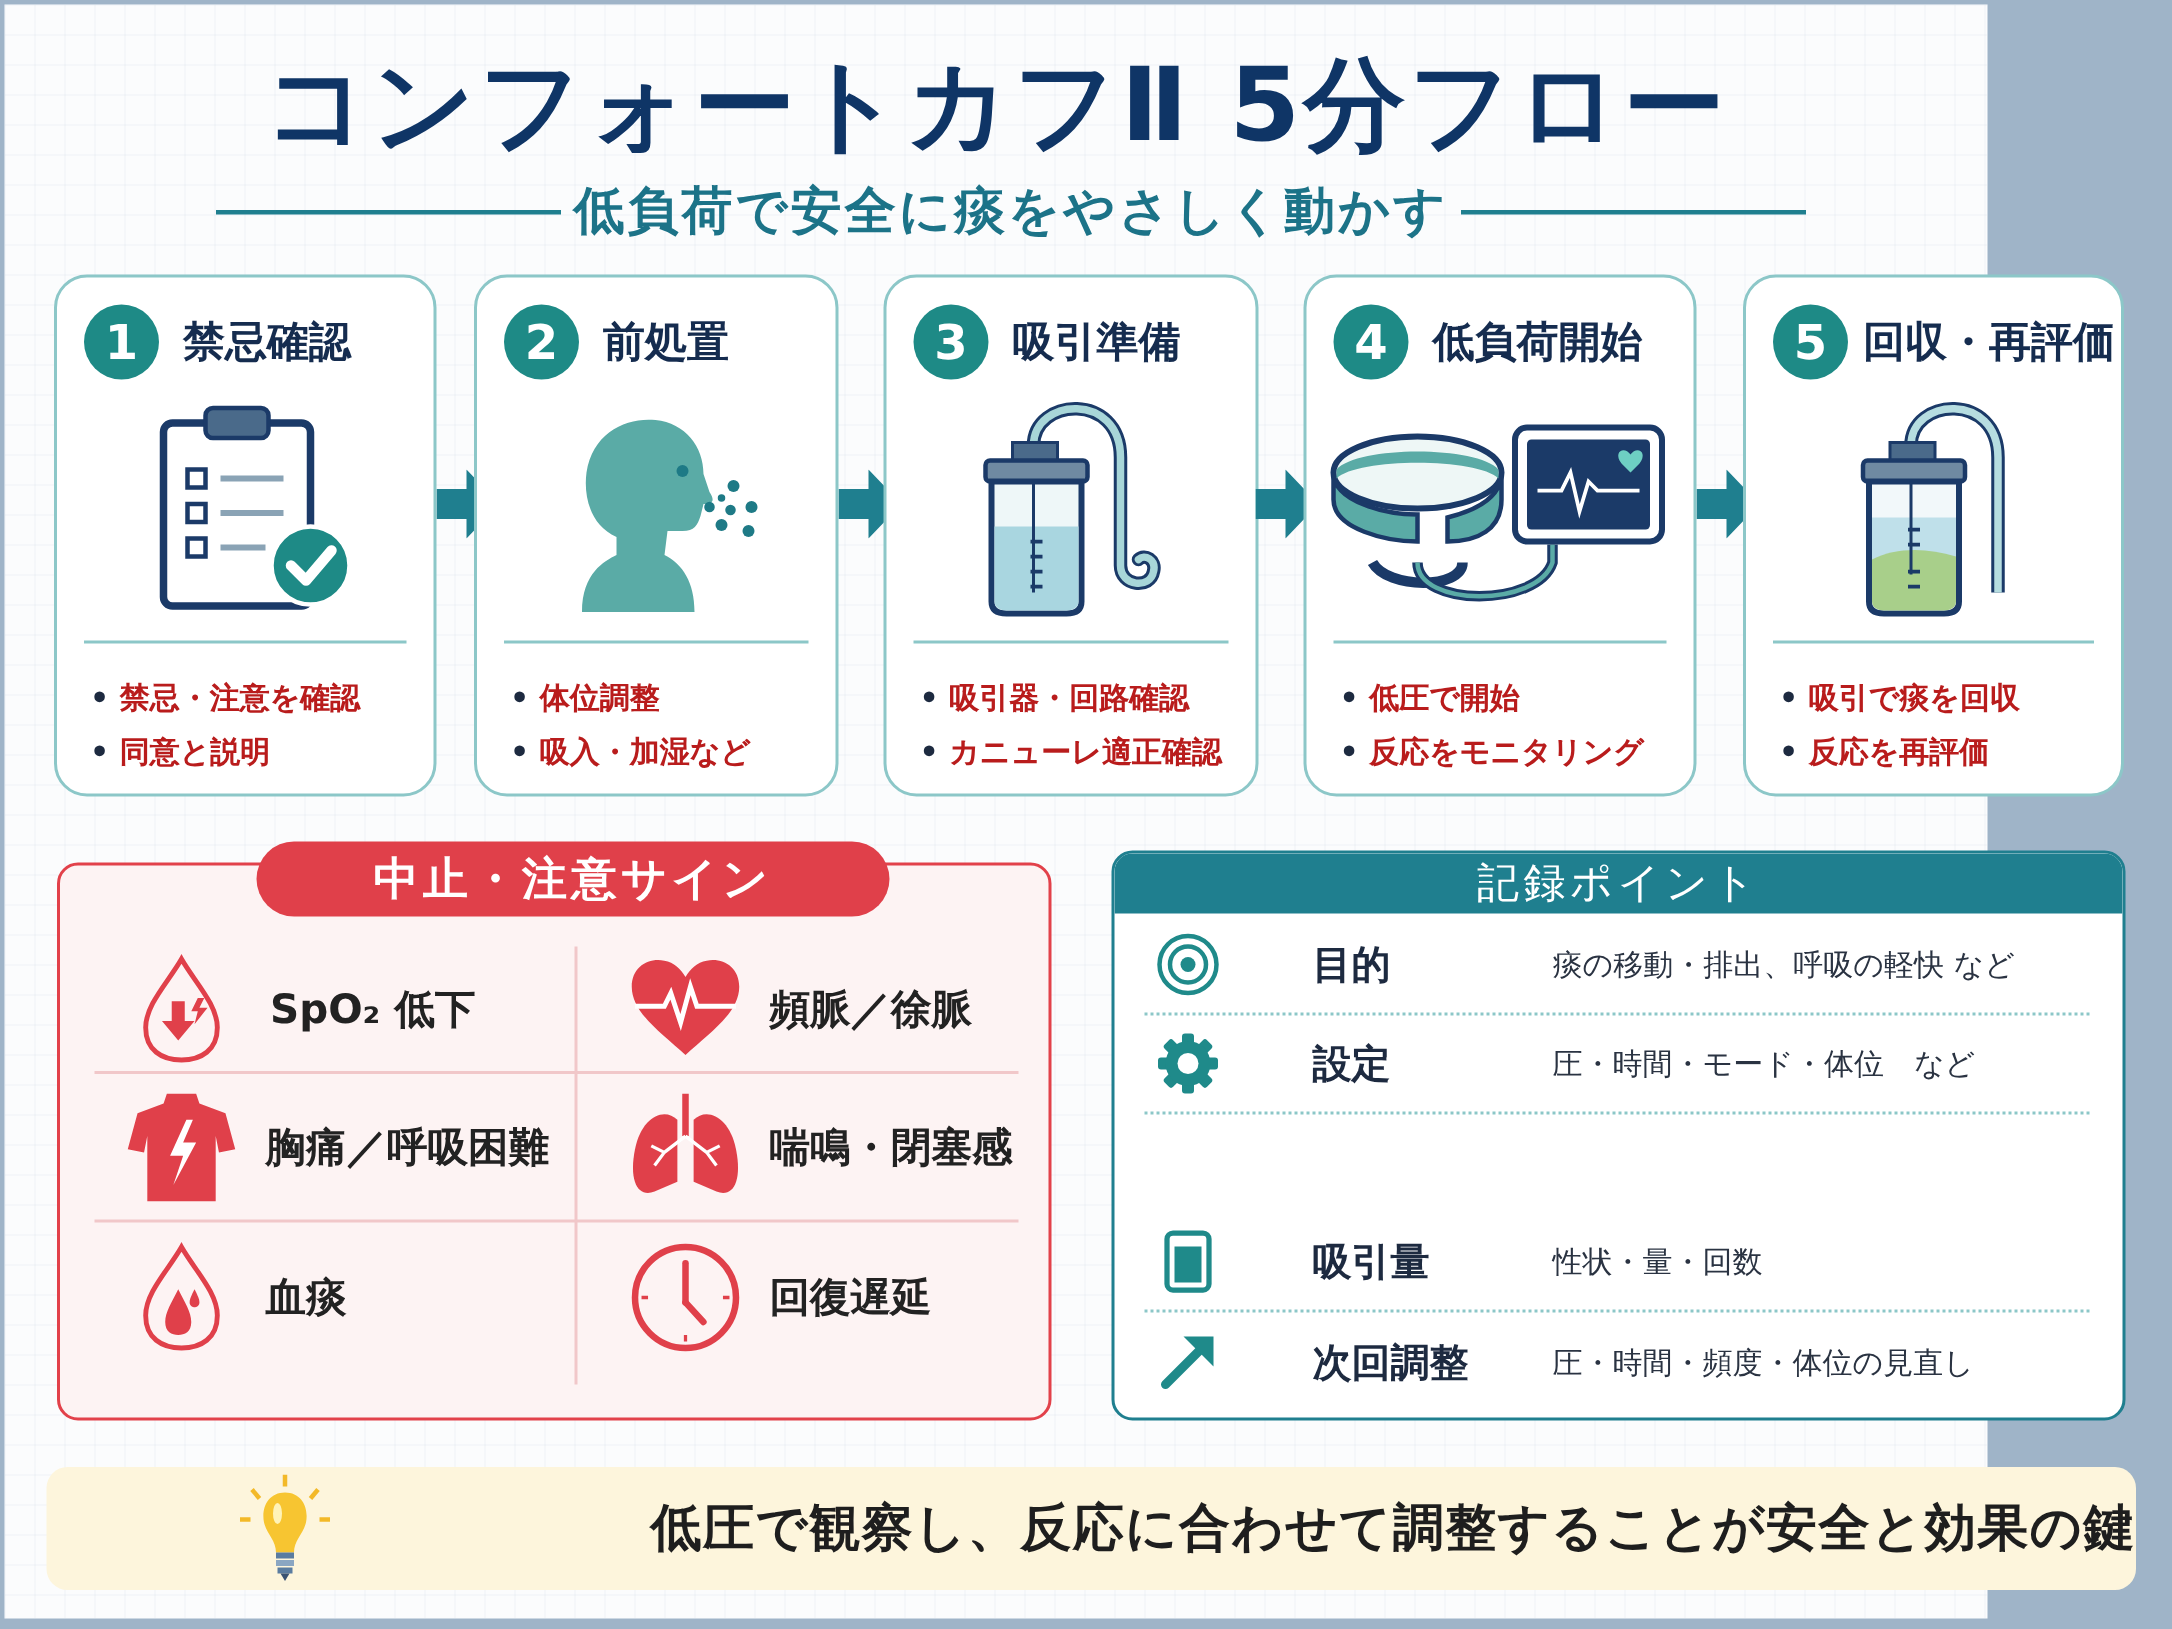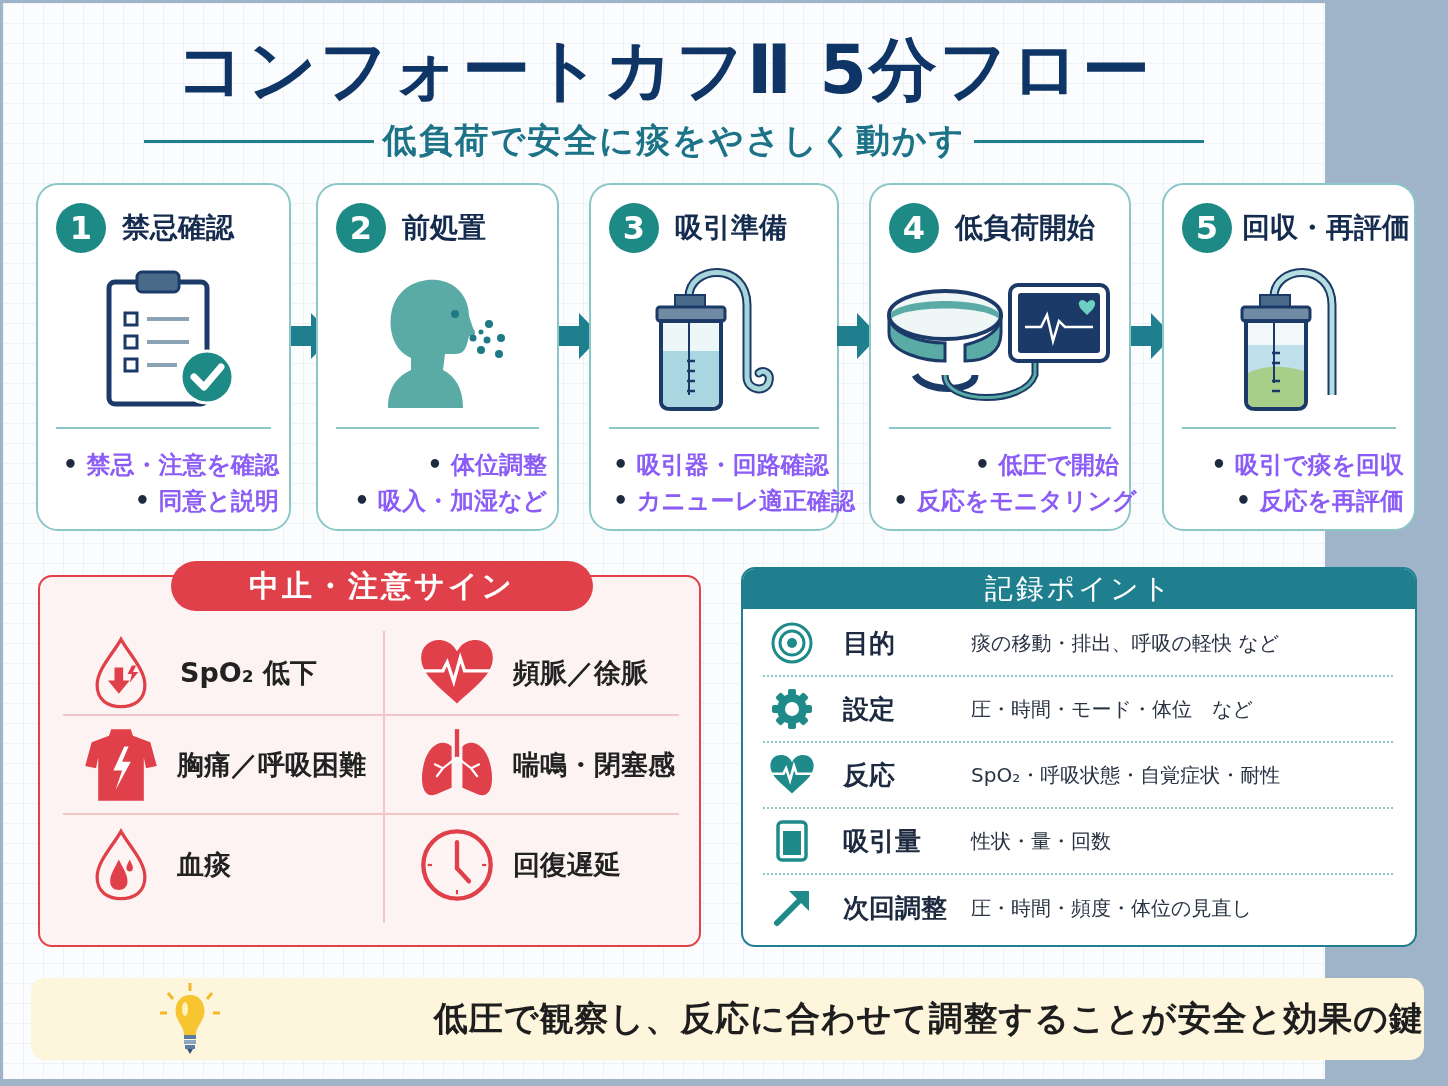--- a/index.html
+++ b/index.html
@@ -35,21 +35,21 @@
   }
   .step-head { position: absolute; top: 18px; left: 18px; display: flex; align-items: center; gap: 16px; }
   .num {
     width: 50px; height: 50px; border-radius: 50%; background: #1e8a86;
     color: #fff; font-size: 32px; font-weight: bold; display: flex; align-items: center; justify-content: center;
   }
   .step-title { font-size: 28px; font-weight: bold; color: #152c4f; text-align: right; }
   .step-icon { position: absolute; top: 80px; left: 0; width: 100%; height: 150px; display: flex; justify-content: center; align-items: center; }
   .step-divider { position: absolute; top: 242px; left: 18px; right: 18px; height: 2px; background: #8cc7c8; }
   .step-list { position: absolute; top: 262px; left: 22px; right: 10px; list-style: none; }
-  .step-list li { font-size: 24px; color: #8b5cf6; line-height: 36px; font-weight: bold; white-space: nowrap; text-align: right; }
+  .step-list li { font-size: 20px; color: #b91c1c; line-height: 36px; font-weight: bold; white-space: nowrap; }
   .step-list li::before { content: "• "; color: #1d2a40; }
 
   .arrow { position: absolute; top: 310px; width: 42px; height: 46px; }
 
   .stop-box {
     position: absolute; left: 35px; top: 572px; width: 663px; height: 372px;
     background: #fdf3f3; border: 2.5px solid #e2414a; border-radius: 14px;
   }
   .stop-header {
     position: absolute; left: 168px; top: 558px; width: 422px; height: 50px;
@@ -65,21 +65,21 @@
   .rec-box {
     position: absolute; left: 738px; top: 564px; width: 676px; height: 380px;
     background: #fff; border: 2.5px solid #1f7f8f; border-radius: 14px; overflow: hidden;
   }
   .rec-header {
     height: 40px; background: #1f7f8f; color: #fff; font-size: 28px; font-weight: normal;
     display: flex; align-items: center; justify-content: center; letter-spacing: 3px;
   }
   .rec-row {
     position: absolute; left: 20px; right: 22px; height: 66px;
-    display: flex; align-items: center; border-bottom: 2px dotted #8cc7c8;
+    display: flex; align-items: center; border-bottom: 2px dotted #8cc7c8; gap: 32px;
   }
   .rec-row.last { border-bottom: none; }
   .rec-icon { width: 58px; display: flex; justify-content: center; }
   .rec-key { width: 150px; padding-left: 22px; font-size: 26px; font-weight: bold; color: #1d2a40; }
   .rec-val { font-size: 20px; color: #2a3342; white-space: nowrap; }
 
   .tip {
     position: absolute; left: 28px; top: 975px; width: 1393px; height: 82px;
     background: #fdf5dc; border-radius: 14px; display: flex; align-items: center; justify-content: space-between;
   }
@@ -329,30 +329,20 @@
             <rect x="18" y="2" width="8" height="40" rx="2" transform="rotate(90 22 22)"></rect>
             <rect x="18" y="2" width="8" height="40" rx="2" transform="rotate(135 22 22)"></rect>
             <circle cx="22" cy="22" r="15"></circle>
           </g>
           <circle cx="22" cy="22" r="7" fill="#fff"></circle>
         </svg>
       </div>
       <div class="rec-key">設定</div>
       <div class="rec-val">圧・時間・モード・体位　など</div>
     </div>
-    <div class="rec-row" style="top:174px;">
-      <div class="rec-icon">
-        <svg width="46" height="42" viewBox="0 0 70 64">
-          <path d="M35,60 C20,46 2,34 2,18 C2,6 12,0 22,2 C28,3 32,7 35,12 C38,7 42,3 48,2 C58,0 68,6 68,18 C68,34 50,46 35,60 Z" fill="#1f8a8a"></path>
-          <polyline points="4,30 22,30 26,22 32,40 38,18 42,30 66,30" fill="none" stroke="#fff" stroke-width="4"></polyline>
-        </svg>
-      </div>
-      <div class="rec-key">反応</div>
-      <div class="rec-val">SpO₂・呼吸状態・自覚症状・耐性</div>
-    </div>
     <div class="rec-row" style="top:240px;">
       <div class="rec-icon">
         <svg width="34" height="44" viewBox="0 0 34 44">
           <rect x="3" y="3" width="28" height="38" rx="4" fill="none" stroke="#1f8a8a" stroke-width="3.5"></rect>
           <rect x="8" y="12" width="18" height="24" fill="#1f8a8a"></rect>
         </svg>
       </div>
       <div class="rec-key">吸引量</div>
       <div class="rec-val">性状・量・回数</div>
     </div>

